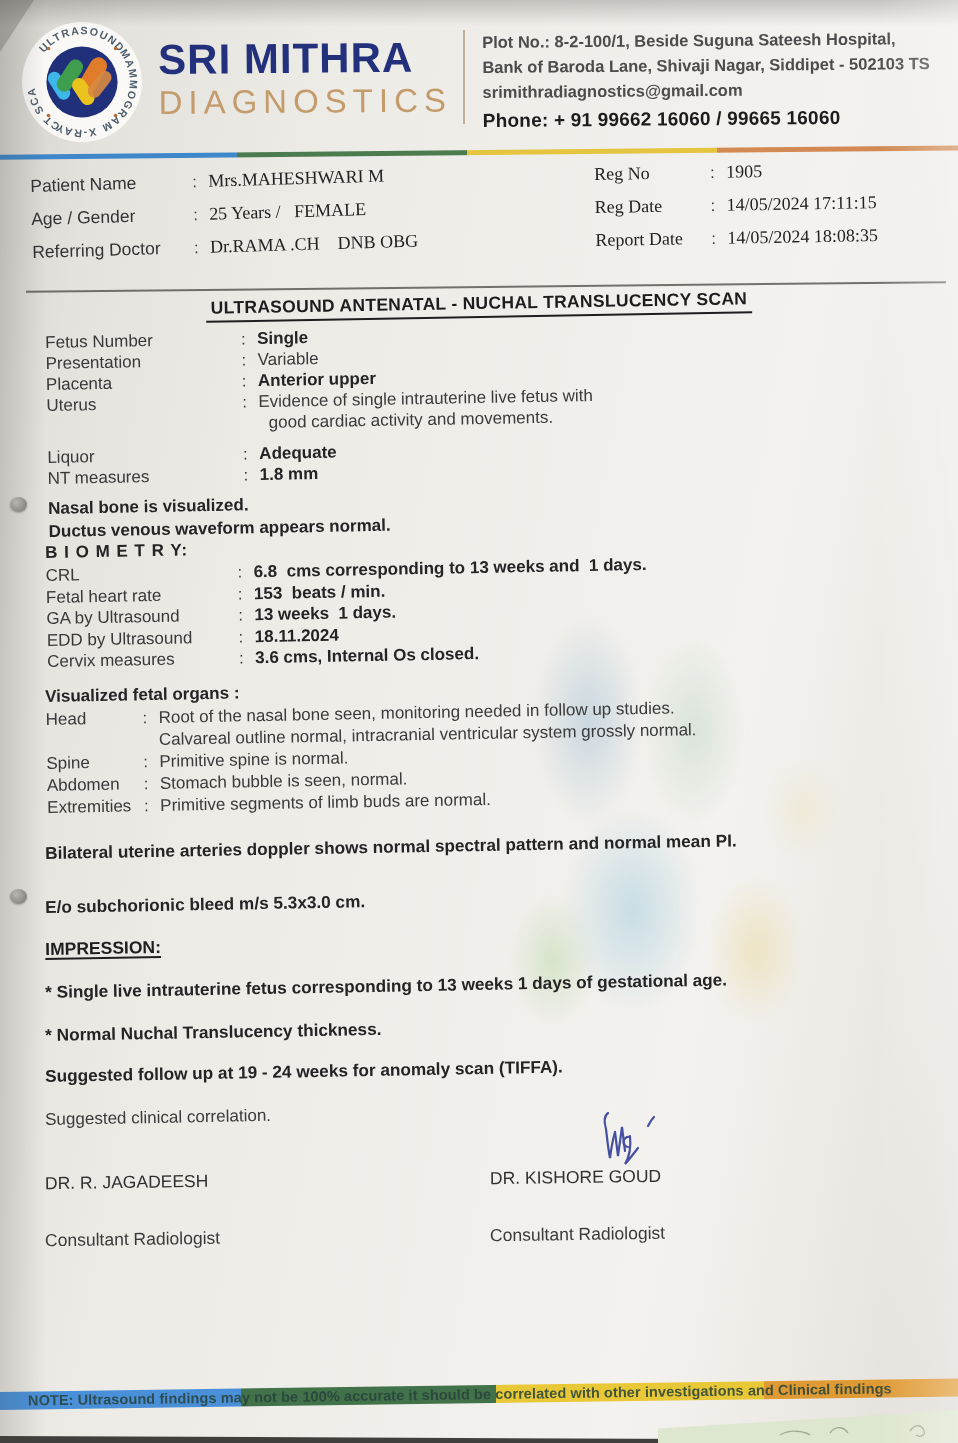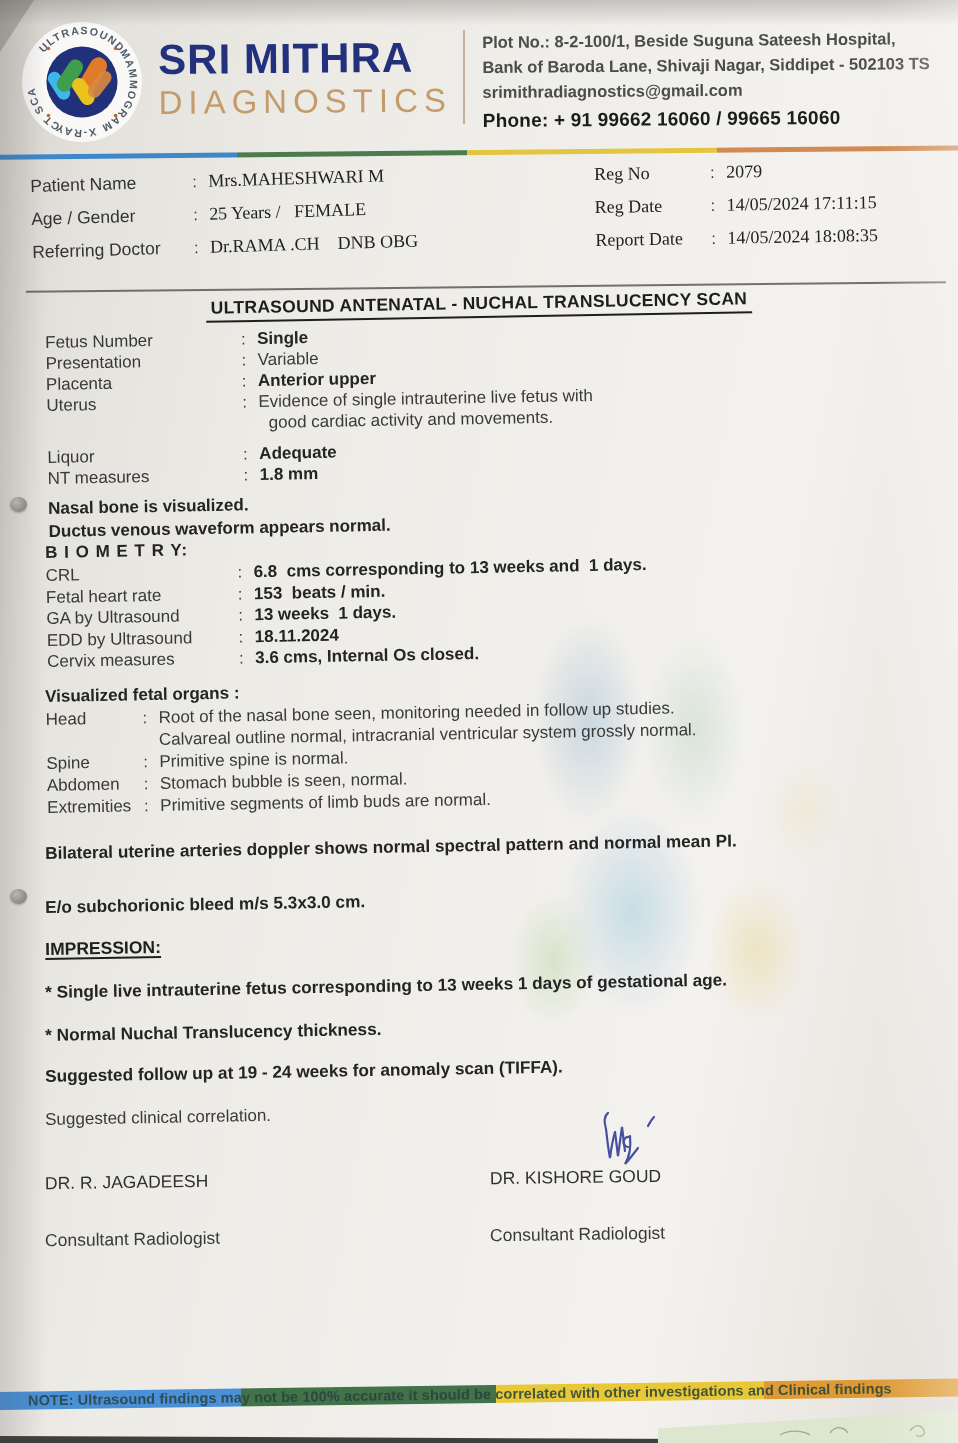--- a/index.html
+++ b/index.html
@@ -176,21 +176,21 @@
       <span class="lab">Referring Doctor</span>
       <span class="colon"></span>
       <span class="pval serif">Dr.RAMA .CH    DNB OBG</span>
     </div>
   </div>
 
   <div class="pat-right">
     <div class="prow">
       <span class="lab">Reg No</span>
       <span class="colon"></span>
-      <span class="pval serif">2079</span>
+      <span class="pval serif">1905</span>
     </div>
     <div class="prow">
       <span class="lab">Reg Date</span>
       <span class="colon"></span>
       <span class="pval serif">14/05/2024 17:11:15</span>
     </div>
     <div class="prow">
       <span class="lab">Report Date</span>
       <span class="colon"></span>
       <span class="pval serif">14/05/2024 18:08:35</span>

